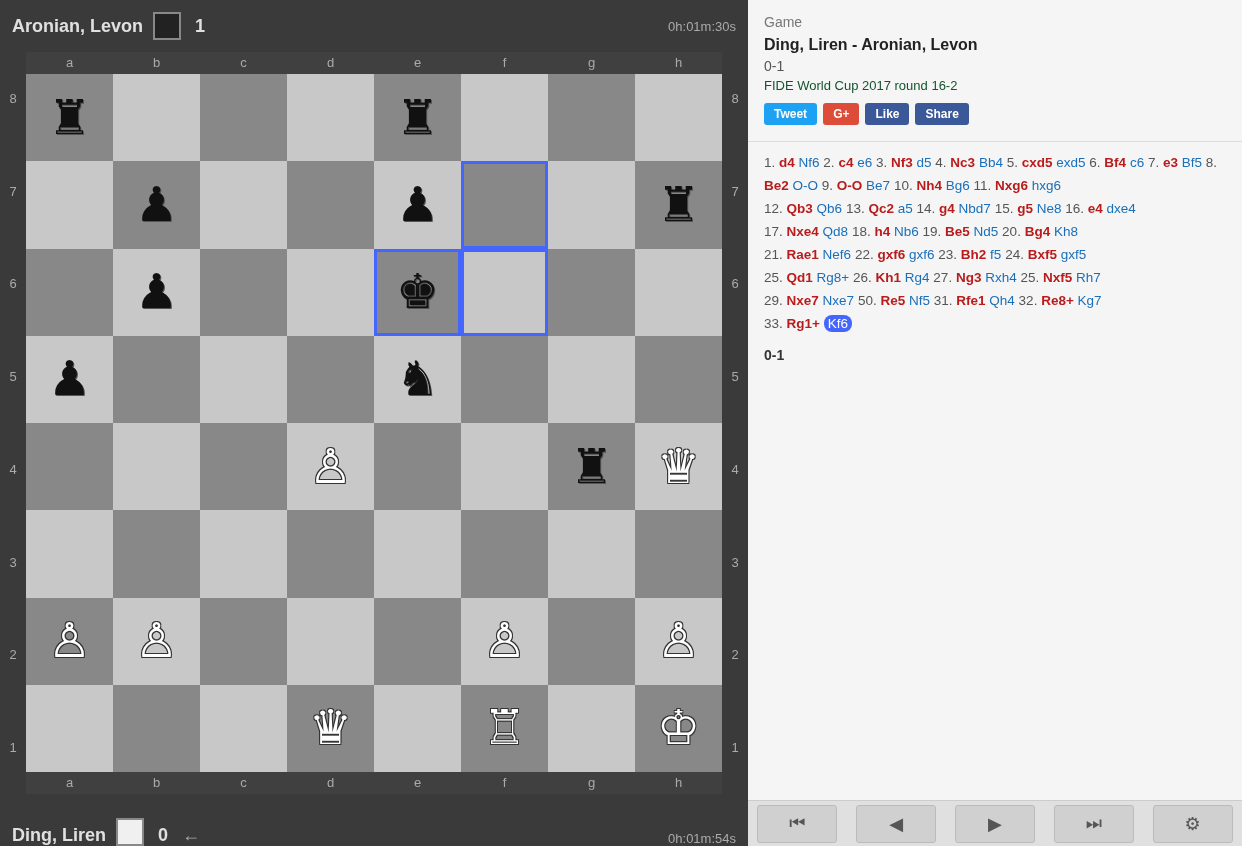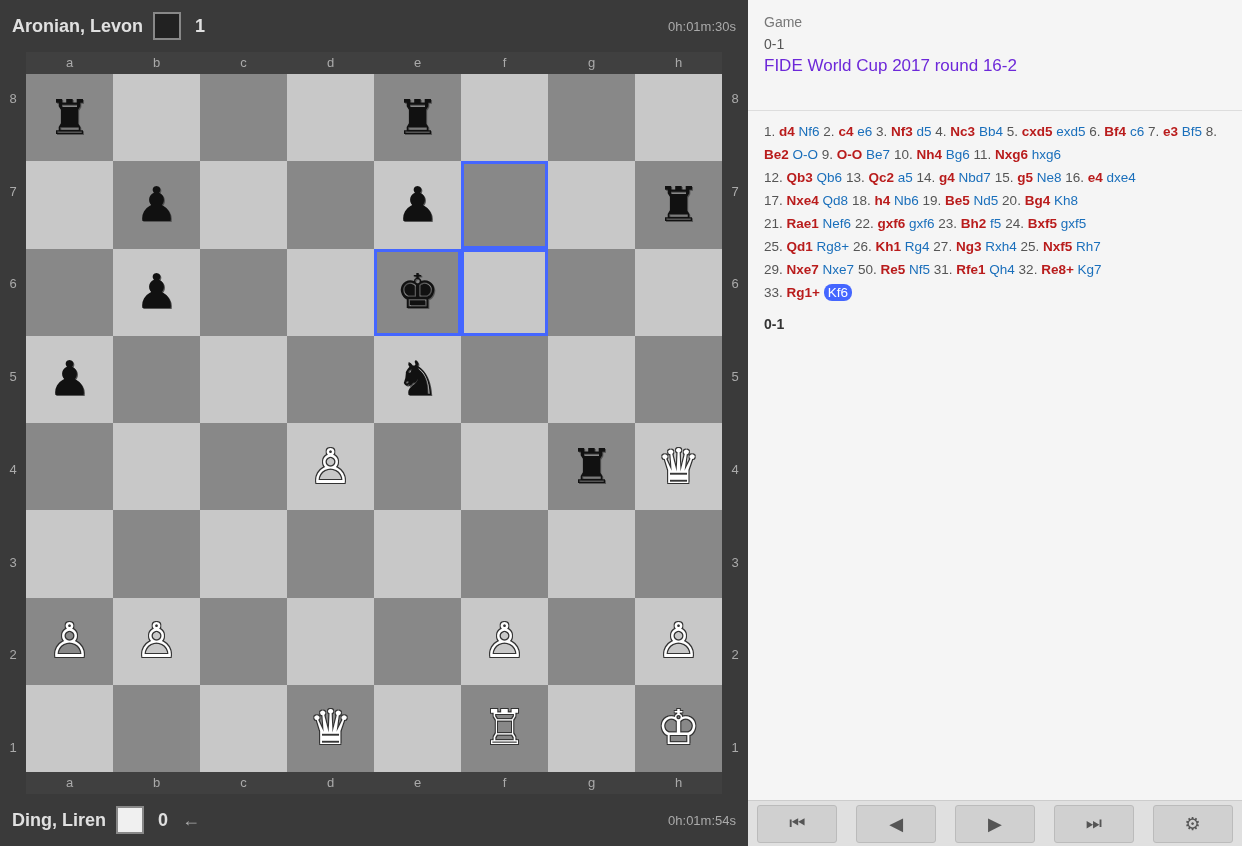--- a/index.html
+++ b/index.html
@@ -19,21 +19,21 @@
       background: #3a3a3a;
       display: flex;
       align-items: center;
       padding: 0 12px;
       gap: 10px;
     }
     #bottom-player {
       height: 52px;
       background: #3a3a3a;
       display: flex;
-      align-items: center;
+      align-items: flex-end;
       padding: 0 12px;
       gap: 10px;
     }
 
     .player-name {
       color: #e0e0e0;
       font-size: 18px;
       font-weight: bold;
     }
     .player-time {
@@ -156,23 +156,23 @@
       font-size: 16px;
       font-weight: bold;
       margin-bottom: 4px;
     }
     .game-result {
       color: #555;
       font-size: 14px;
       margin-bottom: 4px;
     }
     .game-event {
-      color: #6d28d9;
-      font-size: 17px;
-      margin-bottom: 26px;
+      color: #14532d;
+      font-size: 13px;
+      margin-bottom: 10px;
     }
 
     .social-buttons {
       display: flex;
       gap: 6px;
       margin-bottom: 8px;
       flex-wrap: wrap;
     }
     .social-btn {
       padding: 4px 10px;
@@ -439,22 +439,29 @@
     <div class="player-score">0</div>
     <div class="player-arrow">←</div>
     <div class="player-spacer"></div>
     <div class="player-time">0h:01m:54s</div>
   </div>
 </div>
 
 <div id="right-panel">
   <div id="game-header">
     <div class="game-section-label">Game</div>
+    <div class="game-title">Ding, Liren - Aronian, Levon</div>
     <div class="game-result">0-1</div>
     <div class="game-event">FIDE World Cup 2017 round 16-2</div>
+    <div class="social-buttons">
+      <button class="social-btn btn-twitter">Tweet</button>
+      <button class="social-btn btn-gplus">G+</button>
+      <button class="social-btn btn-like">Like</button>
+      <button class="social-btn btn-share">Share</button>
+    </div>
   </div>
 
   <div id="moves-panel">
     <div>
       <span class="move-num">1.</span> <a class="move-link move-bold">d4</a> <a class="move-link">Nf6</a>
       <span class="move-num">2.</span> <a class="move-link move-bold">c4</a> <a class="move-link">e6</a>
       <span class="move-num">3.</span> <a class="move-link move-bold">Nf3</a> <a class="move-link">d5</a>
       <span class="move-num">4.</span> <a class="move-link move-bold">Nc3</a> <a class="move-link">Bb4</a>
       <span class="move-num">5.</span> <a class="move-link move-bold">cxd5</a> <a class="move-link">exd5</a>
       <span class="move-num">6.</span> <a class="move-link move-bold">Bf4</a> <a class="move-link">c6</a>

